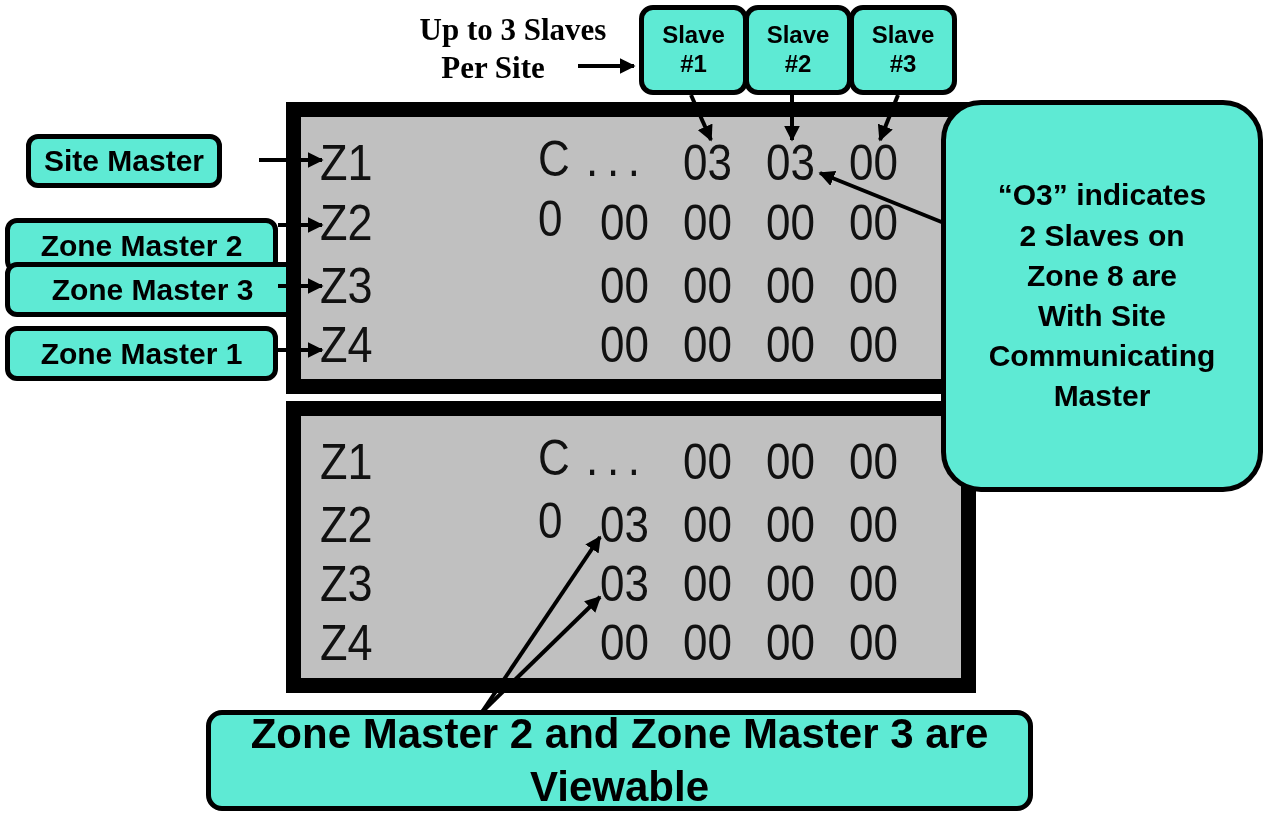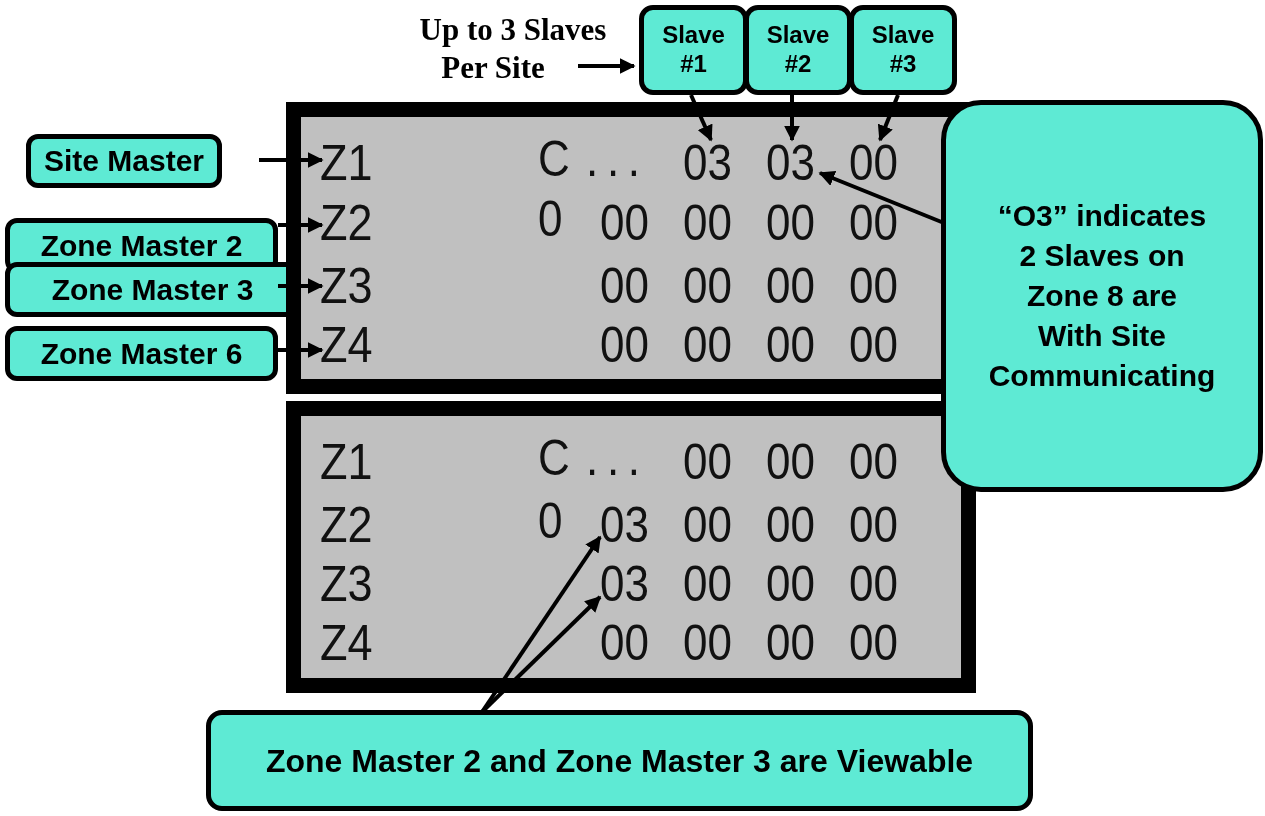--- a/index.html
+++ b/index.html
@@ -11,21 +11,21 @@
          white-space:pre; letter-spacing:0px; }
   .zl { position:absolute; font-family:"Liberation Sans", sans-serif; font-size:50px; color:#111;
         line-height:1; transform:scaleX(0.9); transform-origin:left top; }
   .box { position:absolute; background:#5eead4; border:5px solid #000; box-sizing:border-box;
          border-radius:12px; display:flex; align-items:center; justify-content:center;
          text-align:center; font-weight:bold; color:#000; }
   .leftlabel { font-size:30px; }
   .slave { font-size:24px; line-height:1.2; border-radius:14px; }
   .plain { position:absolute; font-weight:bold; font-size:31px; color:#000; text-align:center; line-height:1.22; }
   .callout { border-radius:40px; font-size:30px; line-height:1.34; }
-  .bottom { border-radius:16px; font-size:32px; line-height:1.25; }
+  .bottom { border-radius:16px; font-size:42px; line-height:1.25; }
   svg.arrows { position:absolute; left:0; top:0; }
 </style>
 </head>
 <body>
 
 <div class="plain" style="left:378px;top:11px;width:270px;font-family:Liberation Serif, serif;">
   <div>Up to 3 Slaves</div>
   <div style="margin-left:-40px;">Per Site</div>
 </div>
 
@@ -51,21 +51,21 @@
 <div class="box leftlabel" style="left:26px;top:134px;width:196px;height:54px;">
   <span>Site Master</span>
 </div>
 <div class="box leftlabel" style="left:5px;top:198px;width:273px;height:55px;margin-top:20px;">
   <span>Zone Master 2</span>
 </div>
 <div class="box leftlabel" style="left:5px;top:262px;width:295px;height:55px;">
   <span>Zone Master 3</span>
 </div>
 <div class="box leftlabel" style="left:5px;top:326px;width:273px;height:55px;">
-  <span>Zone Master 6</span>
+  <span>Zone Master 1</span>
 </div>
 
 <div class="panel" style="left:286px;top:102px;width:690px;height:292px;"></div>
 <div id="top-rows">
     <div class="zl" style="left: 320px; top: 138px;">Z1</div>
     <div class="lcd" style="left: 538px; top: 134px;">C</div>
     <div class="lcd" style="left: 586px; top: 134px; letter-spacing: -2px;">. . .</div>
     <div class="lcd" style="left: 683px; top: 138px;">03</div>
     <div class="lcd" style="left: 766px; top: 138px;">03</div>
     <div class="lcd" style="left: 849px; top: 138px;">00</div>
@@ -132,20 +132,21 @@
   <line x1="482" y1="712" x2="600" y2="597" stroke="#000" stroke-width="4" marker-end="url(#ah)"></line>
 </svg>
 
 <div class="box callout" style="left:941px;top:100px;width:322px;height:392px;">
   <div id="callout-lines">
       <div>“O3” indicates</div>
       <div>2 Slaves on</div>
       <div>Zone 8 are</div>
       <div>With Site</div>
       <div>Communicating</div>
+      <div>Master</div>
     </div>
 </div>
 
 <div class="box bottom" style="left:206px;top:710px;width:827px;height:101px;">
   <div>
     <div>Zone Master 2 and Zone Master 3 are Viewable</div>
   </div>
 </div>
 
 </body></html>

